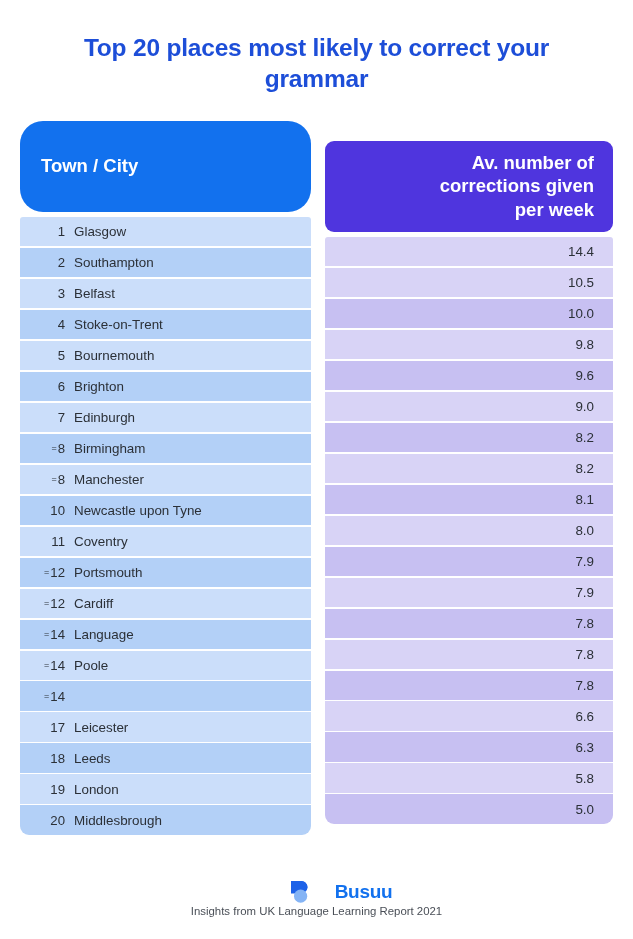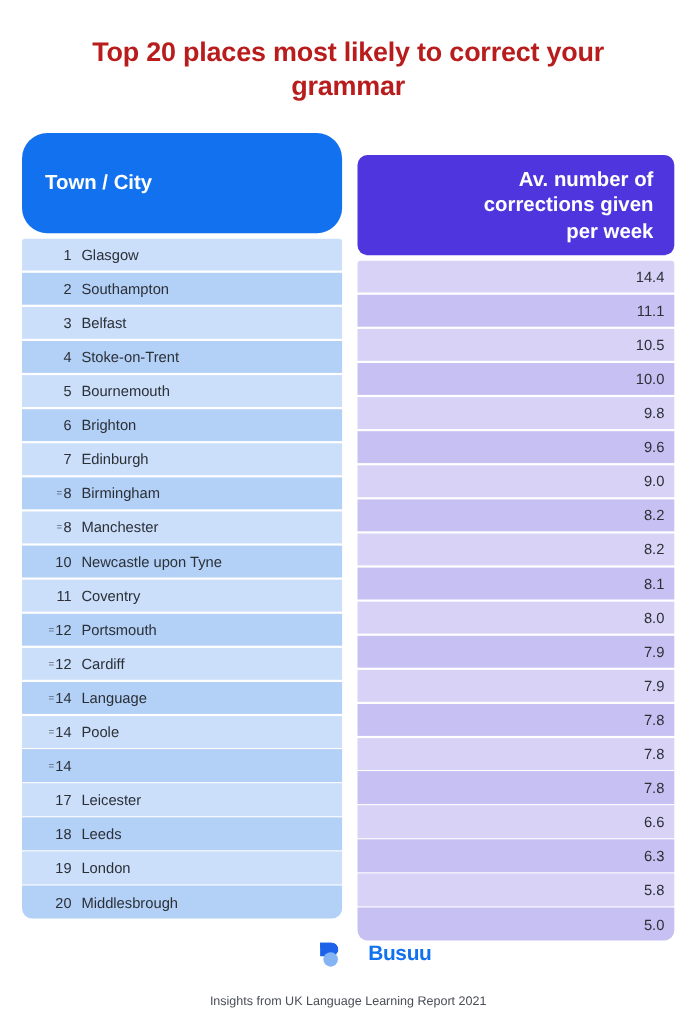--- a/index.html
+++ b/index.html
@@ -17,21 +17,21 @@
   }
 
   
   .title-wrap {
     padding: 32px 46px 0 46px;
   }
   .title {
     font-size: 24.5px;
     line-height: 1.28;
     font-weight: bold;
-    color: #b91c1c;
+    color: #1d4ed8;
     text-align: center;
     letter-spacing: -0.2px;
   }
 
   
   .table-area {
     margin-top: 26px;
     padding: 0 20px;
     display: flex;
     gap: 14px;
@@ -107,37 +107,37 @@
   .place {
     flex: 1;
     padding-left: 0;
     white-space: nowrap;
   }
 
   
   .value {
     flex: 1;
     text-align: right;
-    padding-right: 9px;
+    padding-right: 19px;
     font-size: 13.4px;
   }
 
   
   .footer {
     position: absolute;
     left: 0; right: 0;
     bottom: 22px;
     text-align: center;
   }
   .logo-row {
     display: flex;
     align-items: center;
     justify-content: center;
     gap: 20px;
-    margin-bottom: 24px;
+    margin-bottom: 0;
     padding-left: 47px;
   }
   .logo-mark {
     width: 27px; height: 27px;
     position: relative;
     flex: none;
   }
   .logo-word {
     font-size: 19px;
     font-weight: bold;
@@ -249,23 +249,20 @@
     <div class="head head-right">
       <div>
         <span class="head-text">Av. number of</span>
         <span class="head-text">corrections given</span>
         <span class="head-text">per week</span>
       </div>
     </div>
     <div class="rows" id="right-rows">
         <div class="row odd">
           <span class="value">14.4</span>
-        </div>
-        <div class="row even">
-          <span class="value">11.1</span>
         </div>
         <div class="row odd">
           <span class="value">10.5</span>
         </div>
         <div class="row even">
           <span class="value">10.0</span>
         </div>
         <div class="row odd">
           <span class="value">9.8</span>
         </div>

